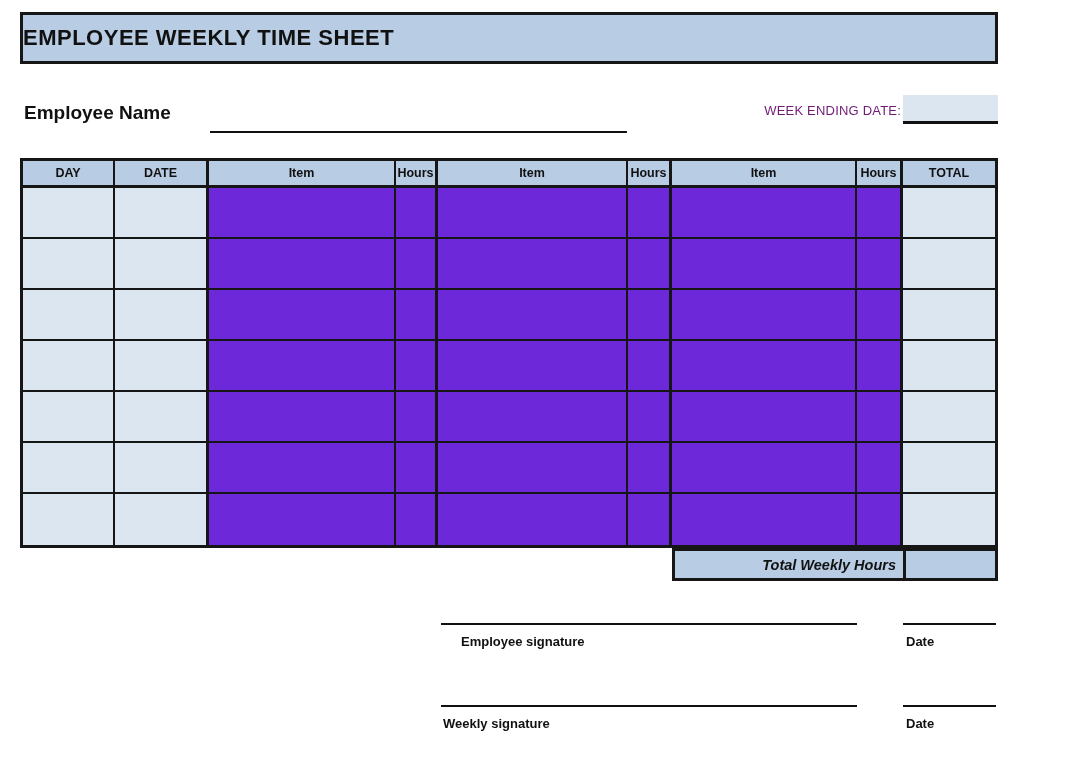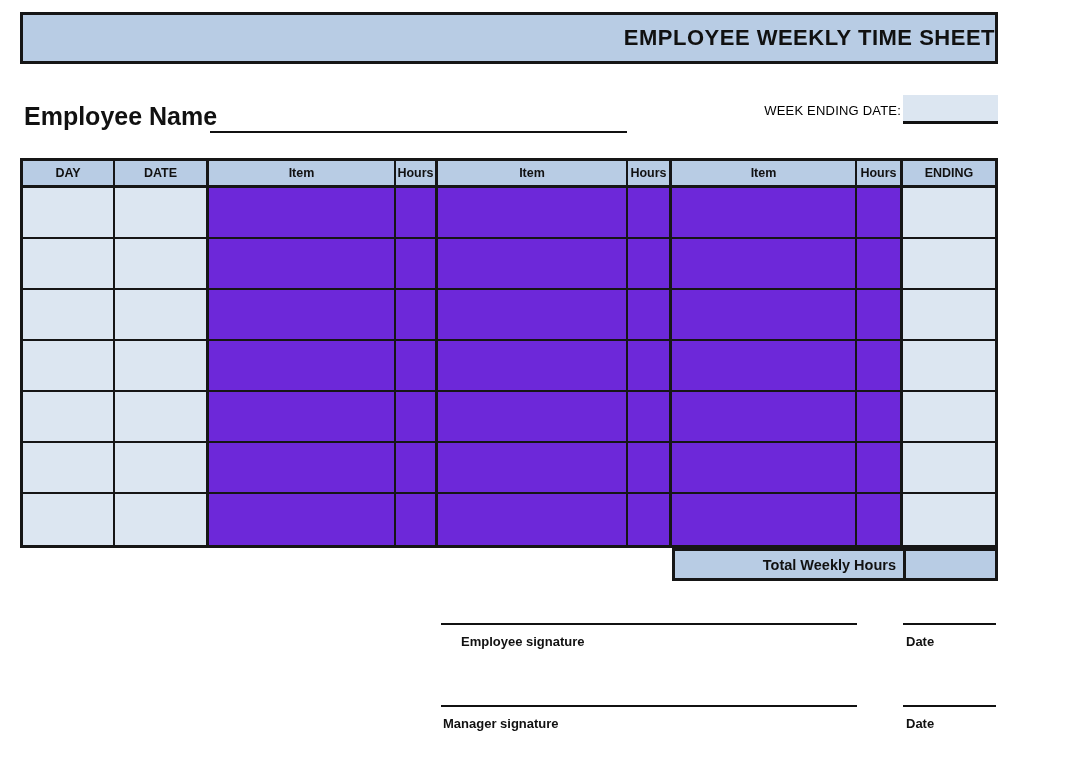--- a/index.html
+++ b/index.html
@@ -10,33 +10,33 @@
   }
   * { margin: 0; padding: 0; }
   body { background: #ffffff; font-family: "Liberation Sans", sans-serif; color: var(--ink); }
   .page { position: relative; width: 1080px; height: 783px; background: #ffffff; overflow: hidden; }
 
   
   .title-bar {
     position: absolute; left: 20px; top: 12px; width: 978px; height: 52px;
     box-sizing: border-box; background: var(--header-blue);
     border: 3px solid var(--border-dark);
-    display: flex; align-items: center; justify-content: flex-end;
+    display: flex; align-items: center; justify-content: flex-start;
   }
   .title-bar .title-text { font-size: 22px; font-weight: bold; letter-spacing: 0.5px; }
 
   
-  .emp-label { position: absolute; left: 24px; top: 102px; font-size: 25px; font-weight: bold; }
+  .emp-label { position: absolute; left: 24px; top: 102px; font-size: 19px; font-weight: bold; }
   .emp-line {
     position: absolute; left: 210px; top: 106px; width: 417px; height: 27px;
     border-bottom: 2px solid var(--ink); font-size: 16px; padding: 2px 6px; box-sizing: border-box;
   }
 
   
-  .week-label { position: absolute; right: 179px; top: 103px; font-size: 13px; color: #000000; letter-spacing: 0.2px; }
+  .week-label { position: absolute; right: 179px; top: 103px; font-size: 13px; color: #701a75; letter-spacing: 0.2px; }
   .week-box {
     position: absolute; left: 903px; top: 95px; width: 95px; height: 26px;
     background: var(--cell-blue); border-bottom: 3px solid var(--ink);
     font-size: 13px; text-align: center; line-height: 26px;
   }
 
   
   .grid {
     position: absolute; left: 20px; top: 158px; width: 978px; height: 390px;
     box-sizing: border-box; border: 3px solid var(--border-dark);
@@ -58,21 +58,21 @@
   }
   .gcell.blue { background: var(--cell-blue); }
   .gcell.thick-r { border-right-width: 3px; }
   .gcell.no-r { border-right: none; }
   .grid .gcell:nth-last-child(-n+9) { border-bottom: none; }
 
   
   .total-row {
     position: absolute; left: 672px; top: 548px; width: 326px; height: 33px;
     box-sizing: border-box; border: 3px solid var(--border-dark);
-    display: flex; background: var(--header-blue);
+    display: flex; background: var(--header-blue); font-style: italic;
   }
   .total-label {
     width: 231px; box-sizing: border-box; border-right: 3px solid var(--border-dark);
     display: flex; align-items: center; justify-content: flex-end;
     padding-right: 7px; font-weight: bold; font-size: 14.5px;
   }
   .total-value { flex: 1; font-size: 14px; text-align: center; line-height: 27px; }
 
   
   .sig-line { position: absolute; height: 26px; border-bottom: 2px solid var(--ink); box-sizing: border-box; }
@@ -103,21 +103,21 @@
 
   <div class="grid" id="grid">
       <div class="gcell hdr">DAY</div>
       <div class="gcell hdr thick-r">DATE</div>
       <div class="gcell hdr">Item</div>
       <div class="gcell hdr thick-r">Hours</div>
       <div class="gcell hdr">Item</div>
       <div class="gcell hdr thick-r">Hours</div>
       <div class="gcell hdr">Item</div>
       <div class="gcell hdr thick-r">Hours</div>
-      <div class="gcell hdr no-r">ENDING</div>
+      <div class="gcell hdr no-r">TOTAL</div>
       <div class="gcell blue"></div>
       <div class="gcell blue thick-r"></div>
       <div class="gcell"></div>
       <div class="gcell thick-r"></div>
       <div class="gcell"></div>
       <div class="gcell thick-r"></div>
       <div class="gcell"></div>
       <div class="gcell thick-r"></div>
       <div class="gcell blue no-r"></div>
       <div class="gcell blue"></div>
@@ -181,16 +181,16 @@
     <div class="total-value"></div>
   </div>
 
   <div class="sig-line sig-emp"></div>
   <div class="sig-line sig-empd"></div>
   <span class="sig-label lbl-emp">Employee signature</span>
   <span class="sig-label lbl-empd">Date</span>
 
   <div class="sig-line sig-mgr"></div>
   <div class="sig-line sig-mgrd"></div>
-  <span class="sig-label lbl-mgr">Manager signature</span>
+  <span class="sig-label lbl-mgr">Weekly signature</span>
   <span class="sig-label lbl-mgrd">Date</span>
 
 </div>
 
 </body></html>

